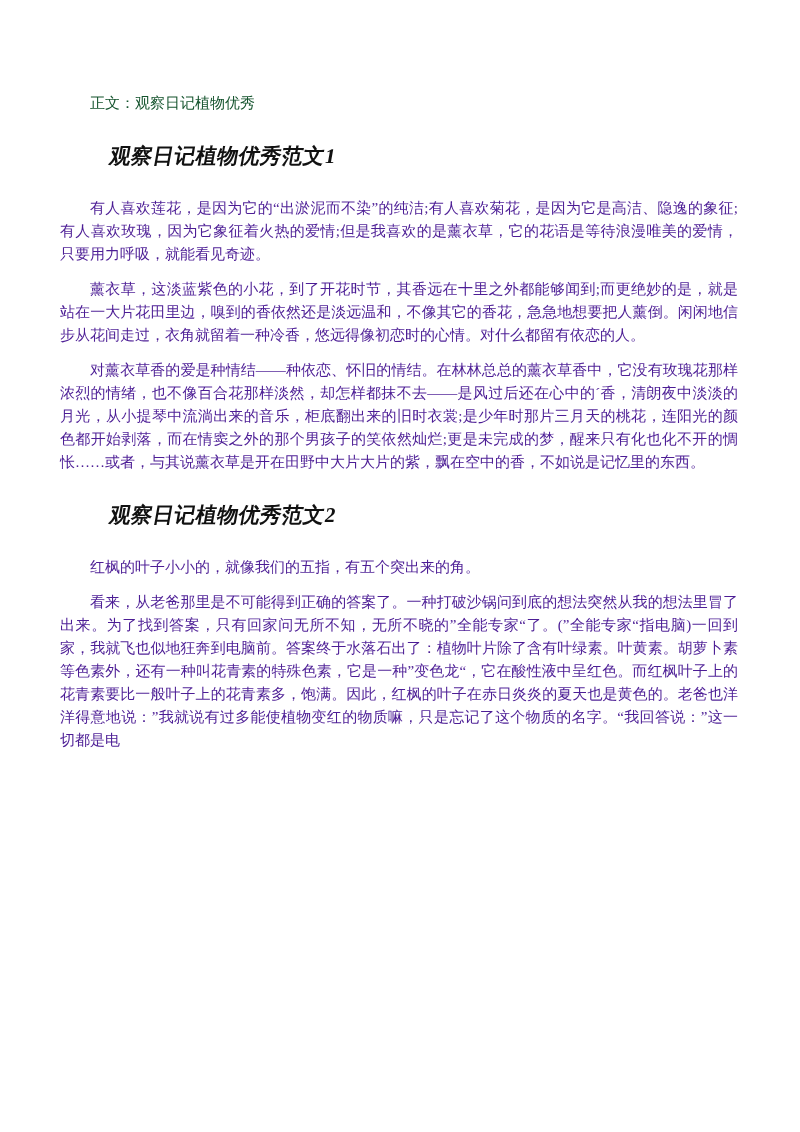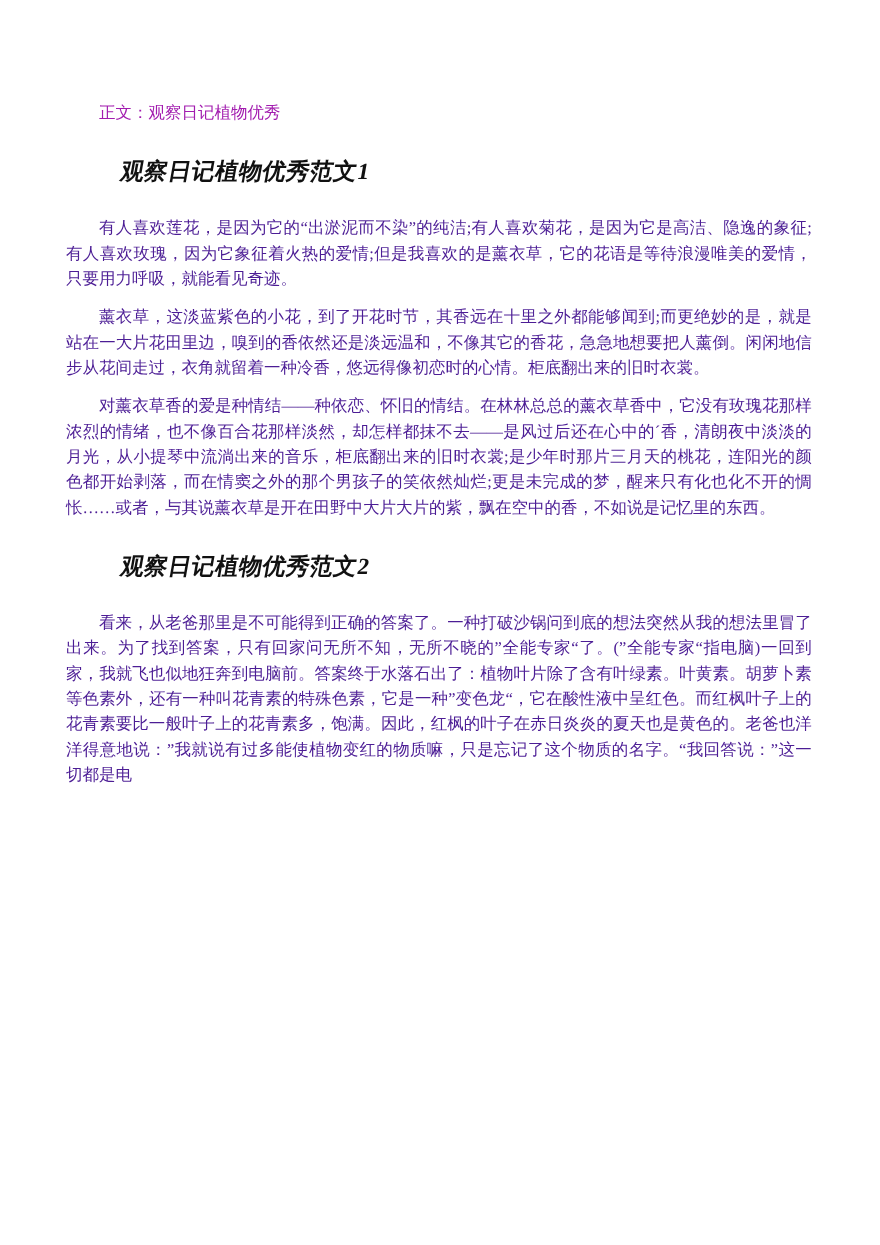--- a/index.html
+++ b/index.html
@@ -17,21 +17,21 @@
       padding: 92px 62px 0 60px;
       font-family: "Liberation Serif", "DejaVu Serif", serif;
       color: #1a1a1a;
       overflow: hidden;
     }
     .meta-line {
       margin: 0;
       font-size: 15px;
       line-height: 23px;
       text-indent: 2em;
-      color: #a21caf;
+      color: #14532d;
     }
     .sec-heading {
       margin: 26px 0 26px 0;
       padding-left: 50px;
       font-size: 21px;
       line-height: 30px;
       font-weight: 700;
       letter-spacing: 0.5px;
       color: #111111;
     }
@@ -54,28 +54,29 @@
 
 <div class="page">
 
   <p class="meta-line">正文：观察日记植物优秀</p>
 
   <section>
     <h2 class="sec-heading"><span class="oblique">观察日记植物优秀范文1</span></h2>
 
     <p class="para">有人喜欢莲花，是因为它的“出淤泥而不染”的纯洁;有人喜欢菊花，是因为它是高洁、隐逸的象征;有人喜欢玫瑰，因为它象征着火热的爱情;但是我喜欢的是薰衣草，它的花语是等待浪漫唯美的爱情，只要用力呼吸，就能看见奇迹。</p>
 
-    <p class="para">薰衣草，这淡蓝紫色的小花，到了开花时节，其香远在十里之外都能够闻到;而更绝妙的是，就是站在一大片花田里边，嗅到的香依然还是淡远温和，不像其它的香花，急急地想要把人薰倒。闲闲地信步从花间走过，衣角就留着一种冷香，悠远得像初恋时的心情。柜底翻出来的旧时衣裳。</p>
+    <p class="para">薰衣草，这淡蓝紫色的小花，到了开花时节，其香远在十里之外都能够闻到;而更绝妙的是，就是站在一大片花田里边，嗅到的香依然还是淡远温和，不像其它的香花，急急地想要把人薰倒。闲闲地信步从花间走过，衣角就留着一种冷香，悠远得像初恋时的心情。对什么都留有依恋的人。</p>
 
     <p class="para">对薰衣草香的爱是种情结——种依恋、怀旧的情结。在林林总总的薰衣草香中，它没有玫瑰花那样浓烈的情绪，也不像百合花那样淡然，却怎样都抹不去——是风过后还在心中的´香，清朗夜中淡淡的月光，从小提琴中流淌出来的音乐，柜底翻出来的旧时衣裳;是少年时那片三月天的桃花，连阳光的颜色都开始剥落，而在情窦之外的那个男孩子的笑依然灿烂;更是未完成的梦，醒来只有化也化不开的惆怅……或者，与其说薰衣草是开在田野中大片大片的紫，飘在空中的香，不如说是记忆里的东西。</p>
 
   </section>
 
   <section>
     <h2 class="sec-heading"><span class="oblique">观察日记植物优秀范文2</span></h2>
 
 
+    <p class="para">红枫的叶子小小的，就像我们的五指，有五个突出来的角。</p>
 
 
     <p class="para">看来，从老爸那里是不可能得到正确的答案了。一种打破沙锅问到底的想法突然从我的想法里冒了出来。为了找到答案，只有回家问无所不知，无所不晓的”全能专家“了。(”全能专家“指电脑)一回到家，我就飞也似地狂奔到电脑前。答案终于水落石出了：植物叶片除了含有叶绿素。叶黄素。胡萝卜素等色素外，还有一种叫花青素的特殊色素，它是一种”变色龙“，它在酸性液中呈红色。而红枫叶子上的花青素要比一般叶子上的花青素多，饱满。因此，红枫的叶子在赤日炎炎的夏天也是黄色的。老爸也洋洋得意地说：”我就说有过多能使植物变红的物质嘛，只是忘记了这个物质的名字。“我回答说：”这一切都是电</p>
   </section>
 
 </div>
 
 </body></html>

